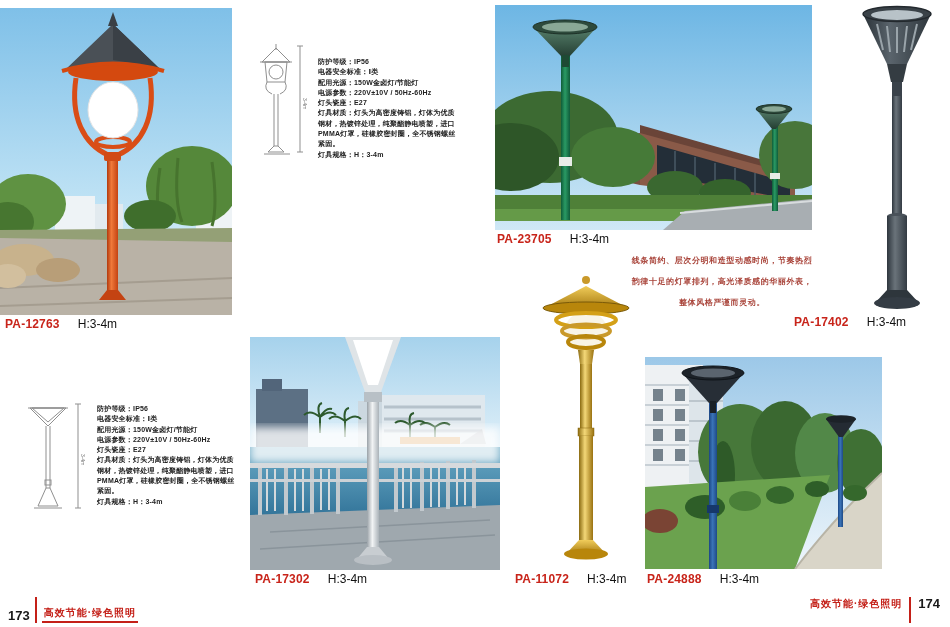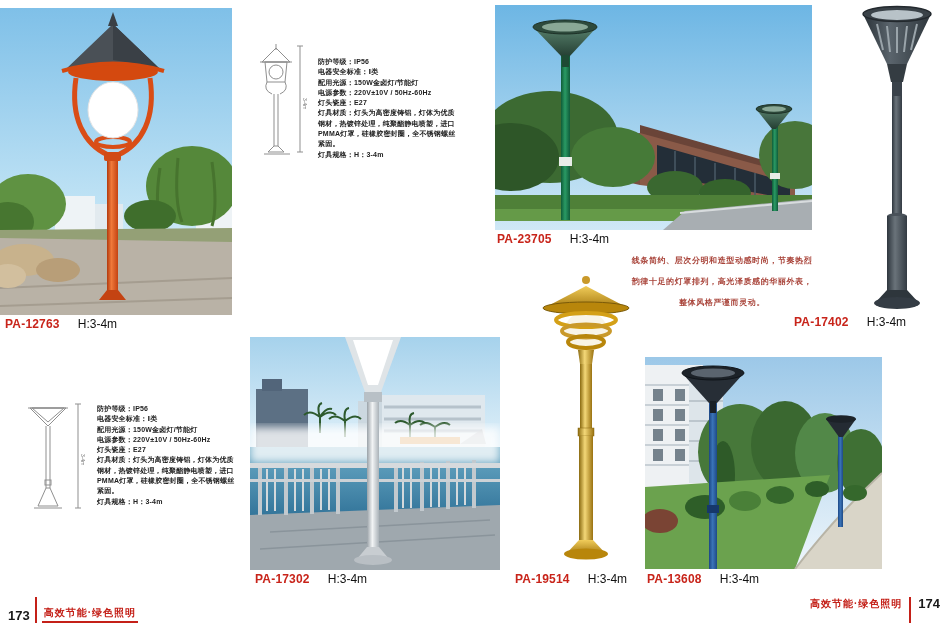--- a/index.html
+++ b/index.html
@@ -324,21 +324,21 @@
       <ellipse cx="48" cy="74" rx="18" ry="6" fill="none" stroke="#b8860b" stroke-width="4"></ellipse>
       <polygon points="40,82 56,82 54,96 42,96" fill="url(#gold)"></polygon>
       <rect x="42" y="96" width="12" height="66" fill="url(#gold)"></rect>
       <rect x="40" y="160" width="16" height="8" fill="url(#gold)" stroke="#8a6a10" stroke-width="0.5"></rect>
       <rect x="41" y="168" width="14" height="105" fill="url(#gold)"></rect>
       <path d="M28,286 L41,272 h14 L68,286 z" fill="url(#goldv)"></path>
       <ellipse cx="48" cy="286" rx="22" ry="5.5" fill="#b8860b"></ellipse>
     </svg>
   </div>
   <div class="prod-label" style="left:515px;top:572px;">
-    <span class="model">PA-19514</span><span class="hval">H:3-4m</span>
+    <span class="model">PA-11072</span><span class="hval">H:3-4m</span>
   </div>
 
   <div class="photo" style="left:645px;top:357px;width:237px;height:212px;">
     <svg width="237" height="212" viewBox="0 0 237 212">
       <defs>
         <linearGradient id="sky4" x1="0" y1="0" x2="0" y2="1">
           <stop offset="0" stop-color="#9cc8e8"></stop>
             <stop offset="1" stop-color="#eef6fb"></stop>
         </linearGradient>
         <linearGradient id="bpole" x1="0" y1="0" x2="1" y2="0">
@@ -381,21 +381,21 @@
       <polygon points="37,16 99,16 72,46 64,46" fill="#272e36"></polygon>
       <ellipse cx="68" cy="16" rx="31" ry="7" fill="#1c2228" stroke="#10151a"></ellipse>
       <ellipse cx="68" cy="16" rx="22" ry="4.5" fill="#5a646e"></ellipse>
       <rect x="65" y="44" width="6" height="12" fill="#1a2026"></rect>
       <rect x="193" y="78" width="5" height="92" fill="url(#bpole)"></rect>
       <polygon points="181,62 211,62 198,80 194,80" fill="#242b33"></polygon>
       <ellipse cx="196" cy="62" rx="15" ry="3.8" fill="#1c2228"></ellipse>
     </svg>
   </div>
   <div class="prod-label" style="left:647px;top:572px;">
-    <span class="model">PA-13608</span><span class="hval">H:3-4m</span>
+    <span class="model">PA-24888</span><span class="hval">H:3-4m</span>
   </div>
 
   <div class="footer" style="right:8px;top:597px;">
     <span class="slogan" style="border-bottom:none;padding-bottom:0;">高效节能·绿色照明</span>
     <span class="vline"></span>
     <span class="num underlined">174</span>
   </div>
 
 </div>
 

